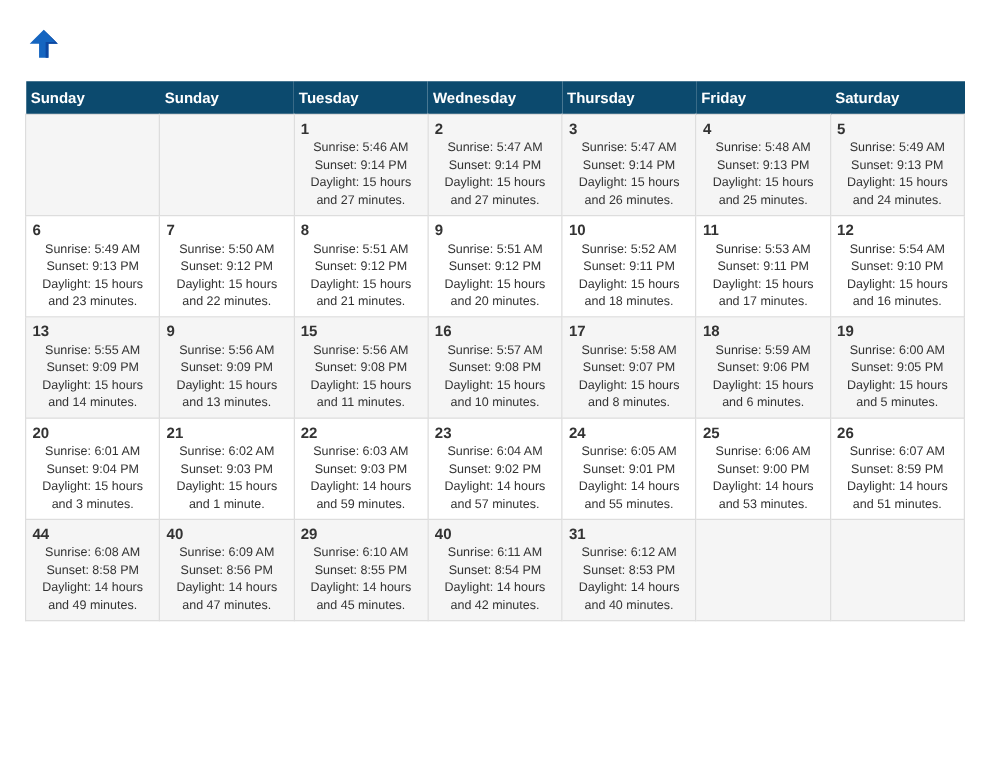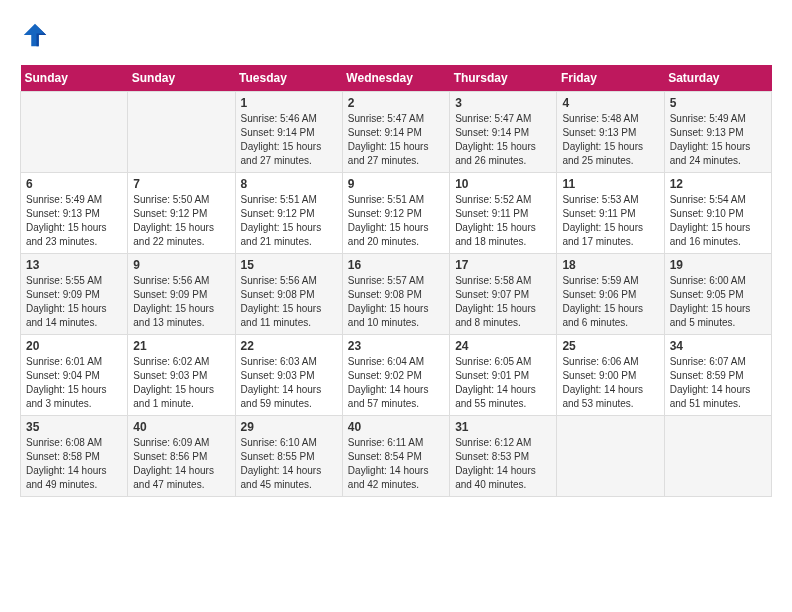--- a/index.html
+++ b/index.html
@@ -51,21 +51,21 @@
     .location {
       font-size: 16px;
       color: #333;
     }
     table {
       width: 100%;
       border-collapse: collapse;
       font-size: 11px;
     }
     thead tr th {
-      background-color: #be185d;
+      background-color: #0c4a6e;
       color: #fff;
       padding: 6px 4px;
       text-align: left;
       font-size: 12px;
       font-weight: bold;
     }
     tbody tr td {
       border: 1px solid #ddd;
       vertical-align: top;
       padding: 4px 5px;
@@ -82,20 +82,21 @@
     .day-number {
       font-weight: bold;
       font-size: 12px;
       display: block;
       margin-bottom: 2px;
     }
     .day-info {
       font-size: 10px;
       line-height: 1.4;
       color: #333;
+      text-align: center;
     }
     .empty-cell {
       background-color: #f5f5f5;
     }
   </style>
 </head>
 <body>
 
 <div class="header">
   <div class="logo">
@@ -231,27 +232,27 @@
         </td>
         <td>
           <span class="day-number">24</span>
           <div class="day-info">Sunrise: 6:05 AM<br>Sunset: 9:01 PM<br>Daylight: 14 hours<br>and 55 minutes.</div>
         </td>
         <td>
           <span class="day-number">25</span>
           <div class="day-info">Sunrise: 6:06 AM<br>Sunset: 9:00 PM<br>Daylight: 14 hours<br>and 53 minutes.</div>
         </td>
         <td>
-          <span class="day-number">34</span>
+          <span class="day-number">26</span>
           <div class="day-info">Sunrise: 6:07 AM<br>Sunset: 8:59 PM<br>Daylight: 14 hours<br>and 51 minutes.</div>
         </td>
       </tr>
       <tr>
         <td>
-          <span class="day-number">35</span>
+          <span class="day-number">44</span>
           <div class="day-info">Sunrise: 6:08 AM<br>Sunset: 8:58 PM<br>Daylight: 14 hours<br>and 49 minutes.</div>
         </td>
         <td>
           <span class="day-number">40</span>
           <div class="day-info">Sunrise: 6:09 AM<br>Sunset: 8:56 PM<br>Daylight: 14 hours<br>and 47 minutes.</div>
         </td>
         <td>
           <span class="day-number">29</span>
           <div class="day-info">Sunrise: 6:10 AM<br>Sunset: 8:55 PM<br>Daylight: 14 hours<br>and 45 minutes.</div>
         </td>

